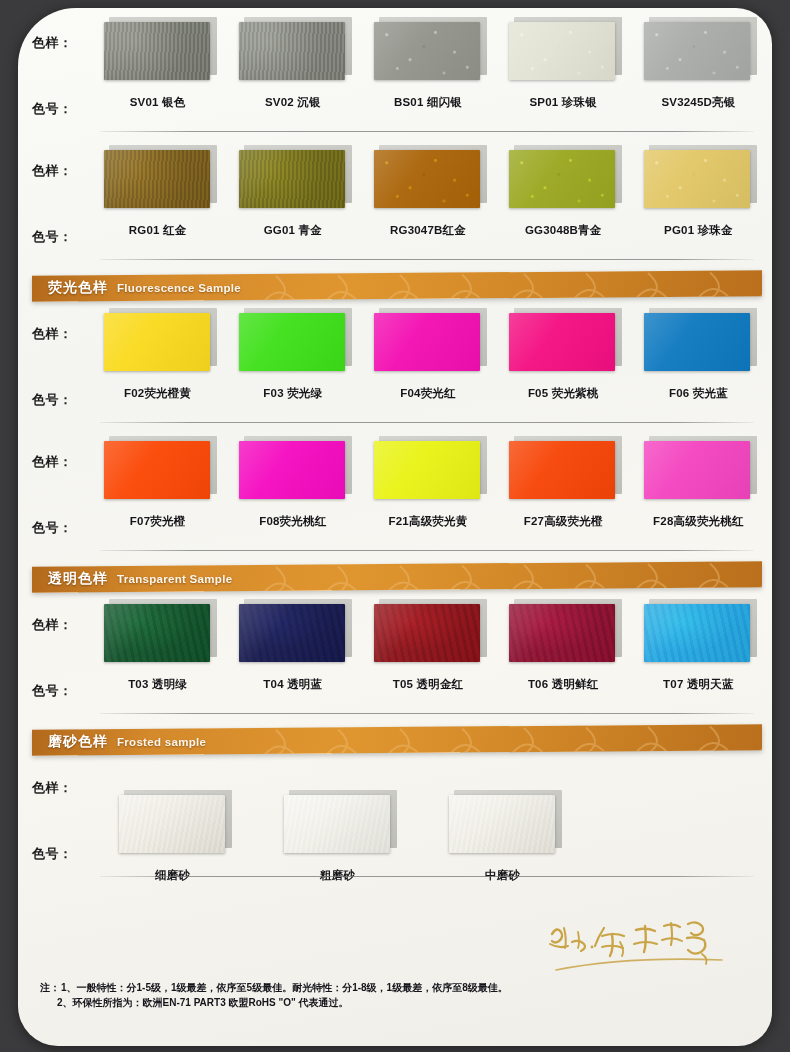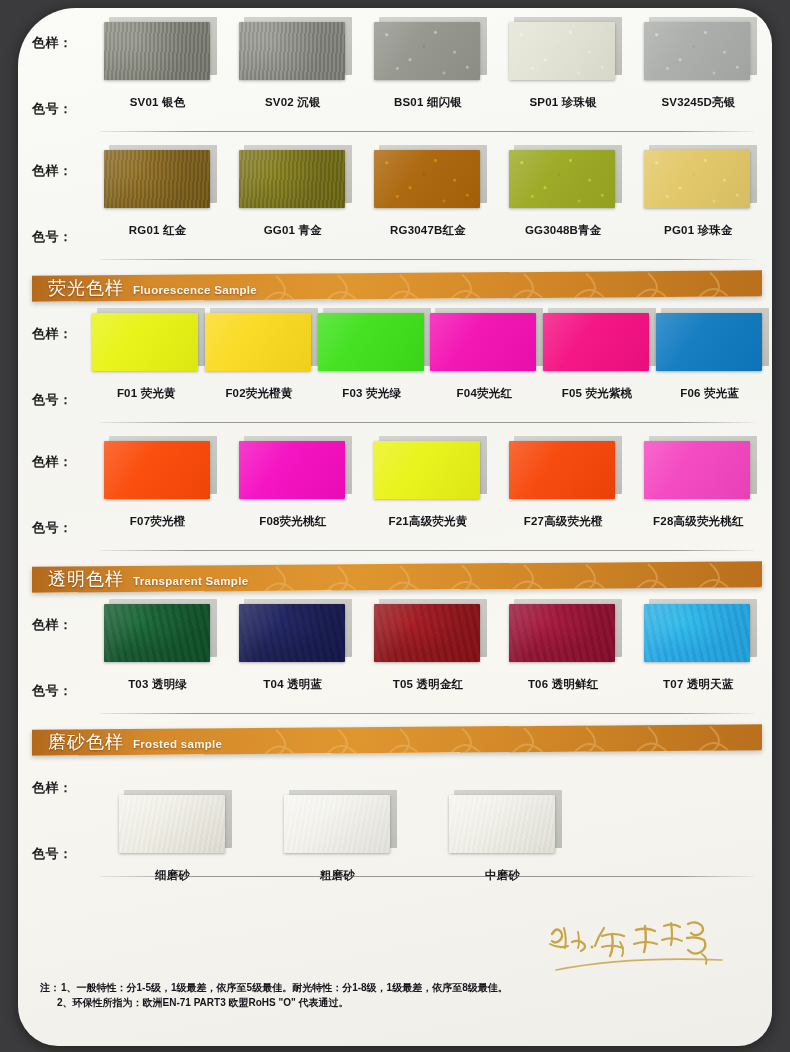--- a/index.html
+++ b/index.html
@@ -96,21 +96,21 @@
     height: 26px;
     margin: 0 10px 0 14px;
     background: linear-gradient(100deg,#b2691b 0%,#d4892b 16%,#e0962f 44%,#cf8526 72%,#b96f1c 100%);
     display: flex; align-items: center;
     overflow: hidden;
     box-shadow: 0 2px 5px rgba(0,0,0,0.22);
     transform: skewY(-0.45deg);
   }
   .banner-deco { position: absolute; inset: 0; opacity: 0.55; }
   .banner-txt { position: relative; display: flex; align-items: baseline; gap: 9px; padding-left: 16px; transform: skewY(0.45deg); }
-  .banner-cn { font-size: 18px; font-weight: 400; color: #ffffff; letter-spacing: 1px; text-shadow: 0 1px 2px rgba(90,45,5,0.6); }
+  .banner-cn { font-size: 14px; font-weight: 700; color: #ffffff; letter-spacing: 1px; text-shadow: 0 1px 2px rgba(90,45,5,0.6); }
   .banner-en { font-size: 11.5px; font-weight: 700; color: #fdf6ec; letter-spacing: 0.3px; text-shadow: 0 1px 2px rgba(90,45,5,0.55); }
   .band-gap { height: 9px; }
   
   #sig {
     position: absolute; right: 34px; bottom: 68px;
     width: 196px; height: 64px; pointer-events: none;
   }
   #notes {
     position: absolute; left: 22px; bottom: 36px; right: 20px;
     font-size: 10px; color: #14141a; line-height: 1.45; font-weight: 700;
@@ -224,27 +224,20 @@
           <span class="banner-cn">荧光色样</span>
           <span class="banner-en">Fluorescence Sample</span>
         </div>
       </div>
       <div class="row" style="height: 128px;">
         <span class="lab lab-sample">色样：</span>
         <span class="lab lab-code">色号：</span>
         <div class="row-inner">
           <div class="row-label-col"></div>
           <div class="swatch-strip">
-            <div class="cell">
-              <div class="sw-wrap">
-                <div class="sw-back"></div>
-                <div class="sw-face " style="background-color: rgb(232, 243, 18);"></div>
-              </div>
-              <div class="sw-name">F01 荧光黄</div>
-            </div>
             <div class="cell">
               <div class="sw-wrap">
                 <div class="sw-back"></div>
                 <div class="sw-face " style="background-color: rgb(250, 218, 30);"></div>
               </div>
               <div class="sw-name">F02荧光橙黄</div>
             </div>
             <div class="cell">
               <div class="sw-wrap">
                 <div class="sw-back"></div>

